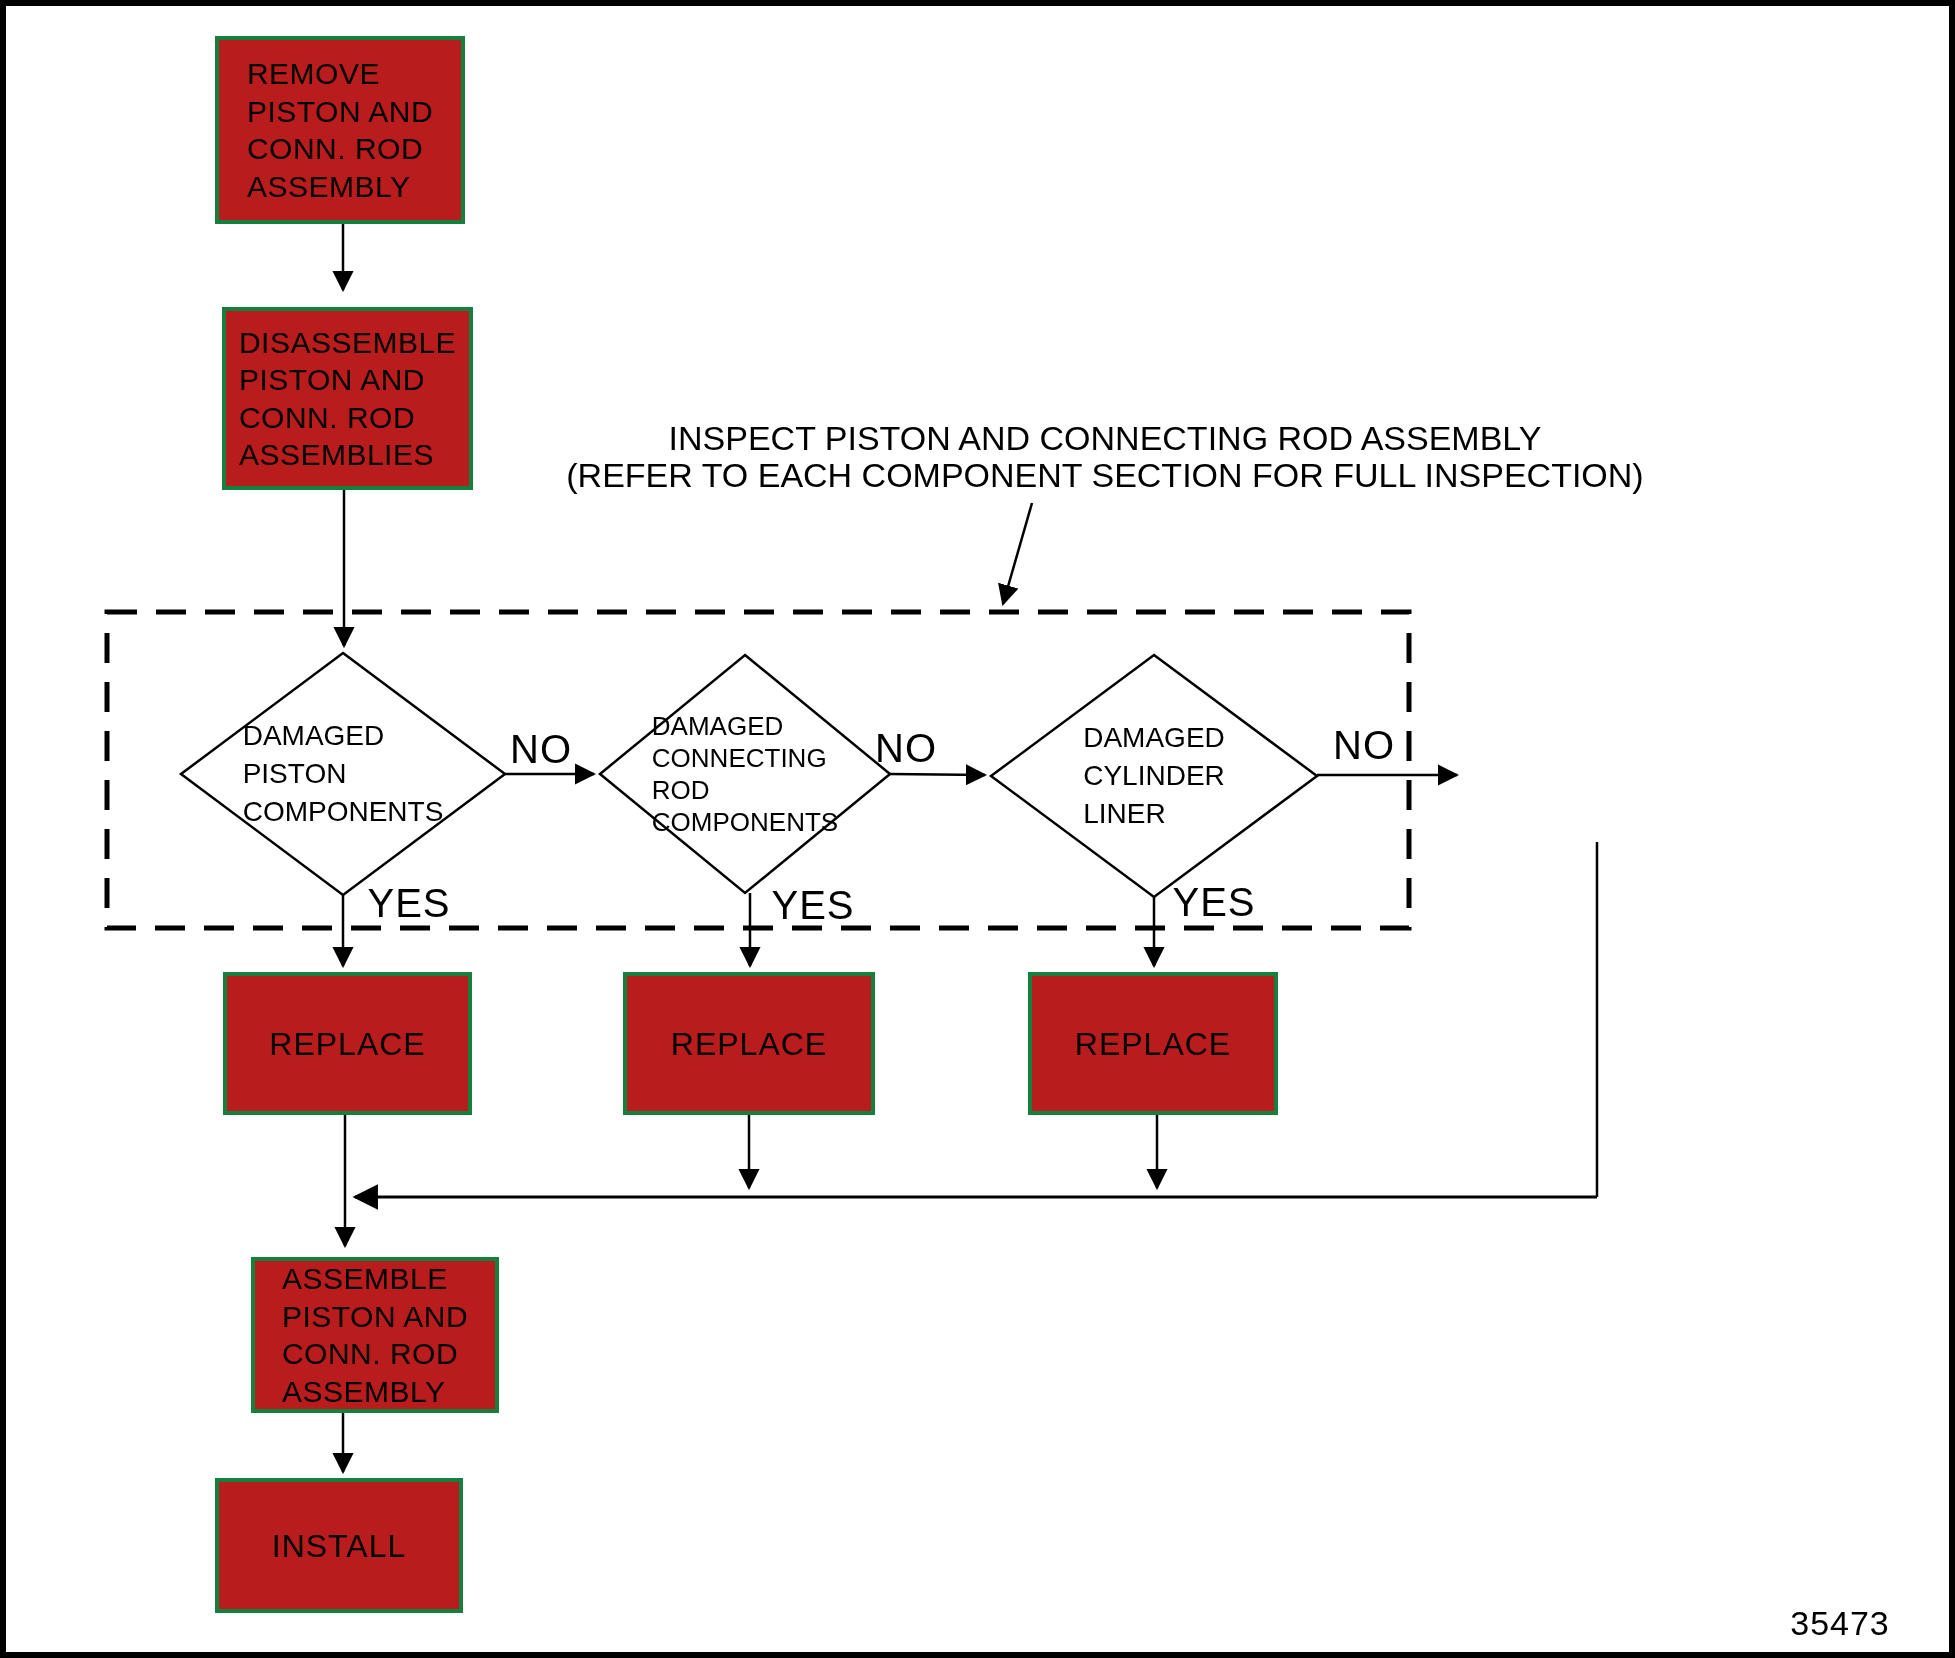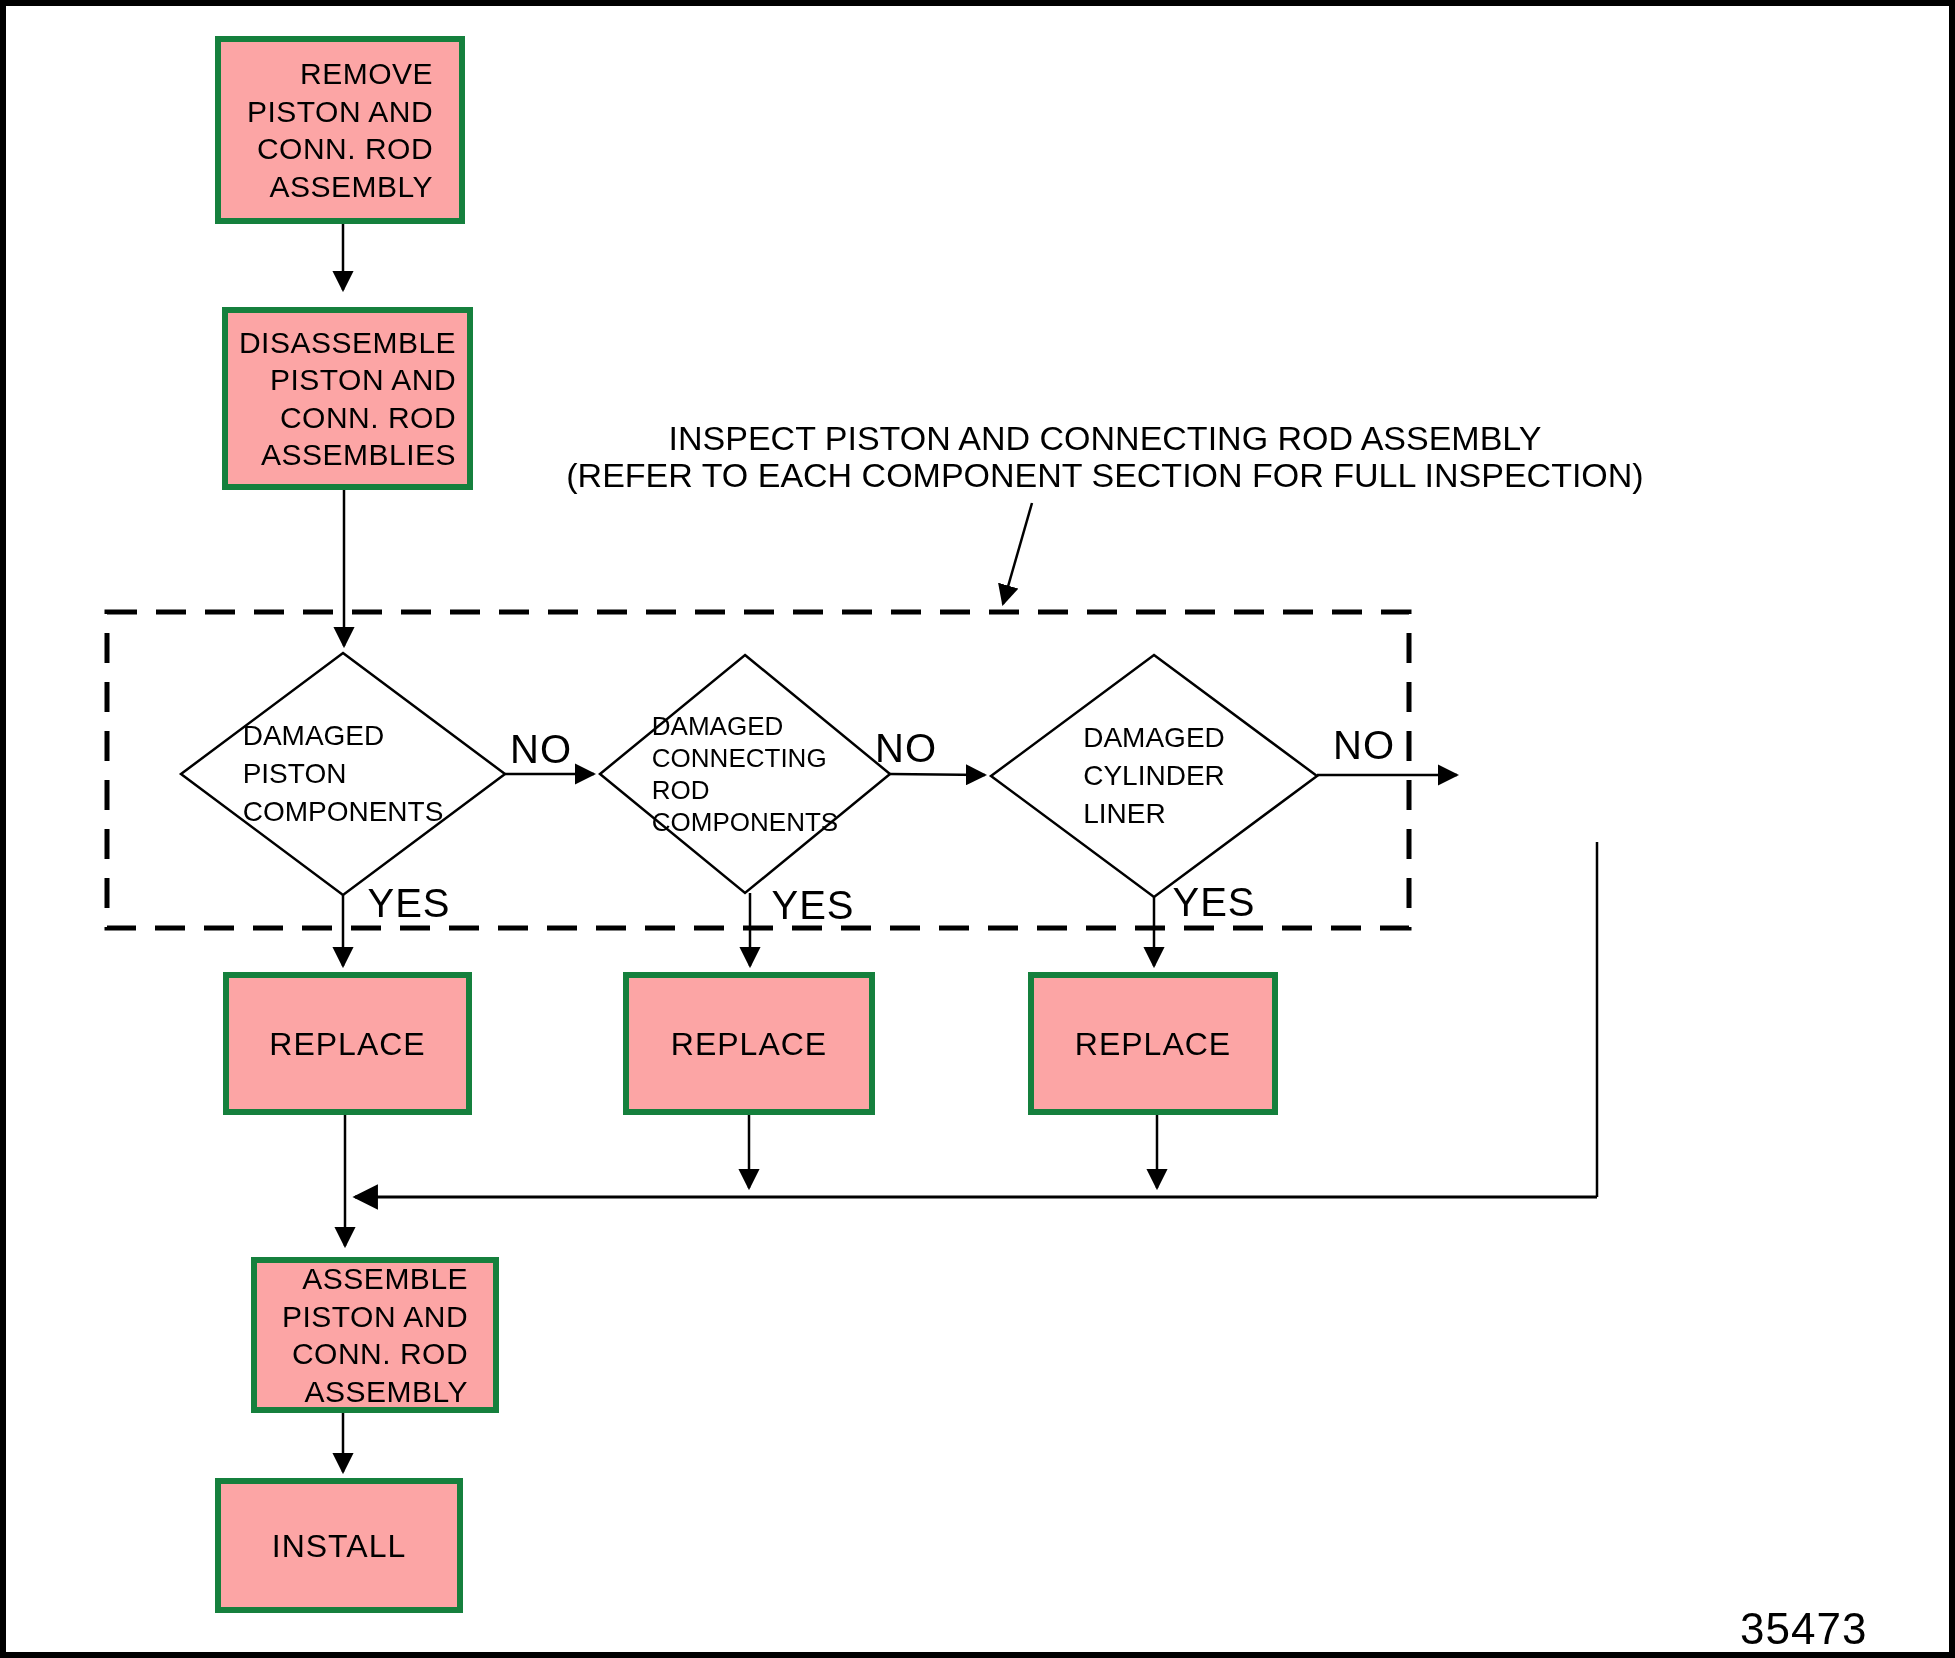--- a/index.html
+++ b/index.html
@@ -12,24 +12,24 @@
     overflow:hidden;
   }
   #frame{
     position:absolute;inset:0;
     border:6px solid #000;
     pointer-events:none;
   }
   #wires{position:absolute;left:0;top:0;width:1955px;height:1658px;}
   .node{
     position:absolute;
-    border:6px solid #15803d;
-    background:#fca5a5;
+    border:4px solid #15803d;
+    background:#b91c1c;
     display:flex;align-items:center;justify-content:center;
-    text-align:right;
+    text-align:left;
     font-size:30px;line-height:1.25;
     letter-spacing:0.5px;
     white-space:pre-line;
     box-sizing:border-box;
   }
   .action{font-size:32px;letter-spacing:1px;}
   .dtext{
     position:absolute;
     display:flex;align-items:center;justify-content:center;
     font-size:28px;line-height:1.35;
@@ -46,22 +46,22 @@
     position:absolute;
     left:540px;top:420px;width:1130px;
     text-align:center;
     font-size:34px;line-height:1.1;
     white-space:pre-line;
     letter-spacing:0px;
   }
   #fig-number{
     position:absolute;
     left:1740px;top:1604px;width:200px;
-    text-align:left;
-    font-size:44px;letter-spacing:1px;
+    text-align:center;
+    font-size:34px;letter-spacing:1px;
   }
 </style>
 </head>
 <body>
 
 <div id="page">
 
   <svg id="wires" viewBox="0 0 1955 1658">
     <defs>
       <marker id="ah" viewBox="0 0 10 10" refX="9" refY="5" markerWidth="8.5" markerHeight="8.5" orient="auto-start-reverse">

